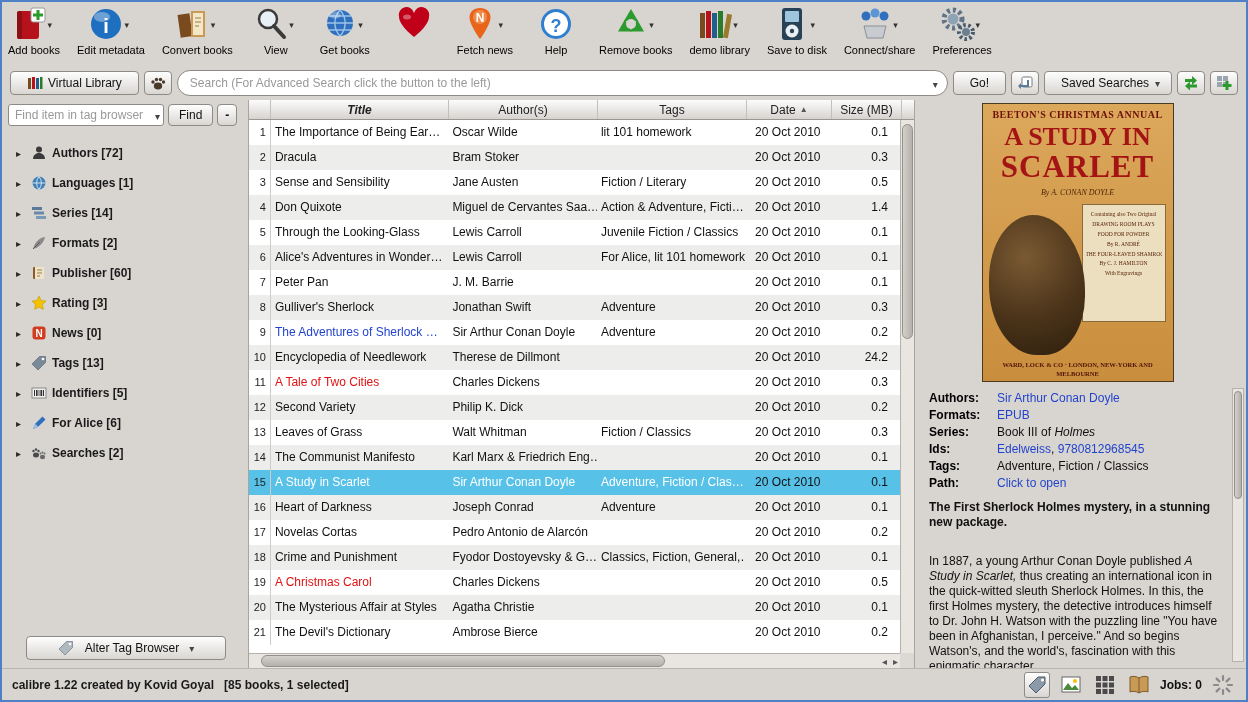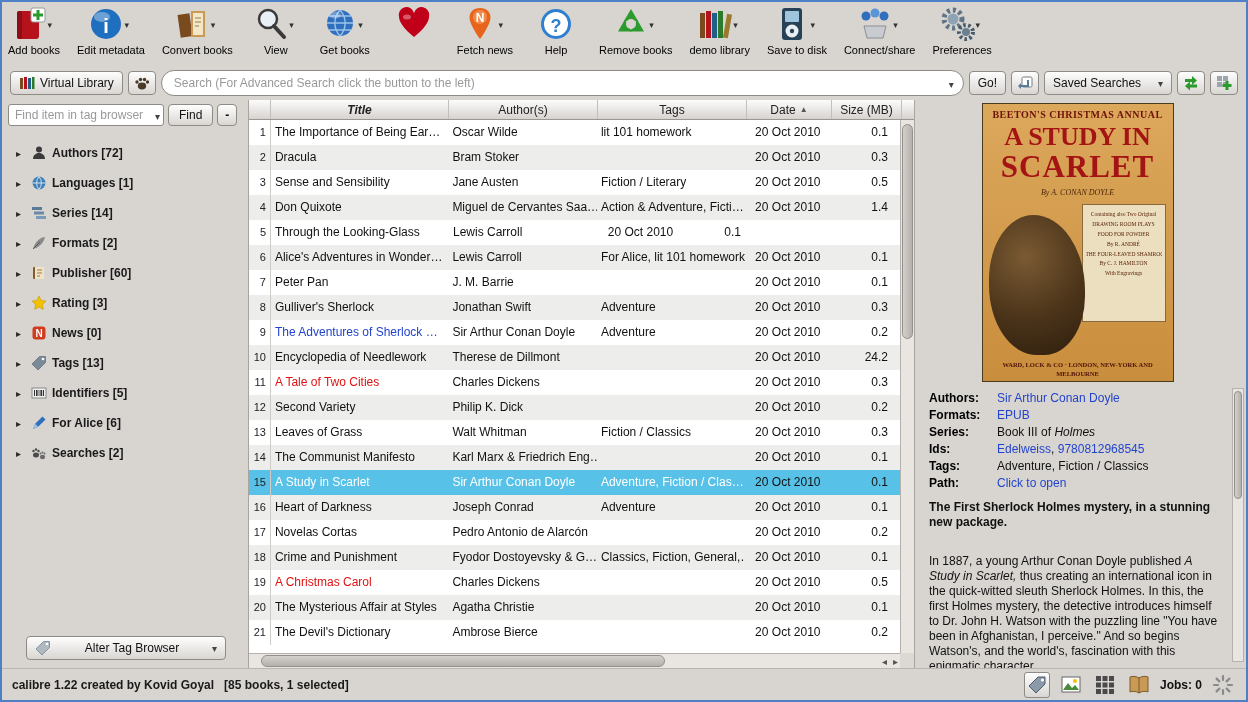--- a/index.html
+++ b/index.html
@@ -12,21 +12,21 @@
   .tbtn{display:flex;flex-direction:column;align-items:center;min-width:52px;cursor:default}
   .tbtn-top{display:flex;align-items:center;height:38px}
   .ticon{width:36px;height:36px;display:inline-flex}
   .ticon svg{width:100%;height:100%}
   .dd{width:9px}
   .dd::after{content:"▾";font-size:9px;color:#333}
   .tlabel{font-size:11px;margin-top:1px;white-space:nowrap;color:#000}
 
   
   .search-row{height:34px;display:flex;align-items:center;gap:5px;padding:0 8px;flex-shrink:0}
-  .btn{background:linear-gradient(#fefefe,#d9d6d2);border:1px solid #8e8a85;border-radius:4px;height:24px;display:inline-flex;align-items:center;padding:0 8px;font-size:12px;white-space:nowrap;cursor:default}
+  .btn{background:linear-gradient(#fefefe,#d9d6d2);border:1px solid #8e8a85;border-radius:4px;height:24px;display:inline-flex;align-items:center;padding:0 16px;font-size:12px;white-space:nowrap;cursor:default}
   .btn .sicon{width:16px;height:16px;display:inline-flex;margin-right:5px}
   .btn .sicon svg{width:100%;height:100%}
   .small-btn{width:28px;justify-content:center;padding:0}
   .small-btn .sicon{margin:0}
   .search-box{flex:1;position:relative;height:26px}
   .search-box input{width:100%;height:26px;border:1px solid #8e8a85;border-radius:13px;padding:0 28px 0 12px;font-size:12px;color:#333;background:#fff;outline:none}
   .search-box input::placeholder{color:#999}
   .combo-arrow{position:absolute;right:10px;top:7px}
   .combo-arrow::after{content:"▾";font-size:10px;color:#444}
   .saved-btn{width:128px;justify-content:space-between}
@@ -44,21 +44,21 @@
   .find-wrap .combo-arrow{right:4px;top:5px}
   .btn-sm{height:22px;padding:8px 10px}
   .minus-btn{width:20px;padding:0;justify-content:center;font-weight:bold}
   .tree{flex:1;margin-top:12px;overflow:hidden}
   .titem{display:flex;align-items:center;height:30px;gap:5px;padding-left:8px;cursor:default}
   .chev{width:10px;color:#2a2a2a}
   .chev::after{content:"▸";font-size:10px}
   .ticon16{width:16px;height:16px;display:inline-flex}
   .ticon16 svg{width:100%;height:100%}
   .tb-label{font-weight:bold;font-size:12px;color:#1a1a1a}
-  .alter-btn{margin:0 18px;height:24px;justify-content:space-between;gap:6px}
+  .alter-btn{margin:0 18px;height:24px;justify-content:center;gap:6px}
   .alter-btn::after{content:"▾";font-size:10px;color:#444;margin-left:4px}
 
   
   .table-area{width:667px;flex-shrink:0;background:#fff;border-left:1px solid #a8a5a1;border-right:1px solid #a8a5a1;display:flex;flex-direction:column;position:relative}
   .thead{display:flex;height:20px;background:linear-gradient(#fcfcfc,#d6d3cf);border-bottom:1px solid #9a9792;font-size:12px;color:#222;flex-shrink:0}
   .th{display:flex;align-items:center;justify-content:center;border-right:1px solid #c3c0bc;overflow:hidden}
   .th-title{font-weight:bold;font-style:italic}
   .sort-icon{font-size:8px;color:#555;margin-left:4px}
   .c-num{width:22px}
   .c-title{width:178px}
@@ -577,20 +577,21 @@
           <div class="td title">Don Quixote</div>
           <div class="td authors">Miguel de Cervantes Saa…</div>
           <div class="td tags">Action &amp; Adventure, Ficti…</div>
           <div class="td date">20 Oct 2010</div>
           <div class="td size">1.4</div>
         </div>
           <div class="trow" style="">
           <div class="td num">5</div>
           <div class="td title">Through the Looking-Glass</div>
           <div class="td authors">Lewis Carroll</div>
+          <div class="td tags">Juvenile Fiction / Classics</div>
           <div class="td date">20 Oct 2010</div>
           <div class="td size">0.1</div>
         </div>
           <div class="trow" style="">
           <div class="td num">6</div>
           <div class="td title">Alice's Adventures in Wonder…</div>
           <div class="td authors">Lewis Carroll</div>
           <div class="td tags">For Alice, lit 101 homework</div>
           <div class="td date">20 Oct 2010</div>
           <div class="td size">0.1</div>

